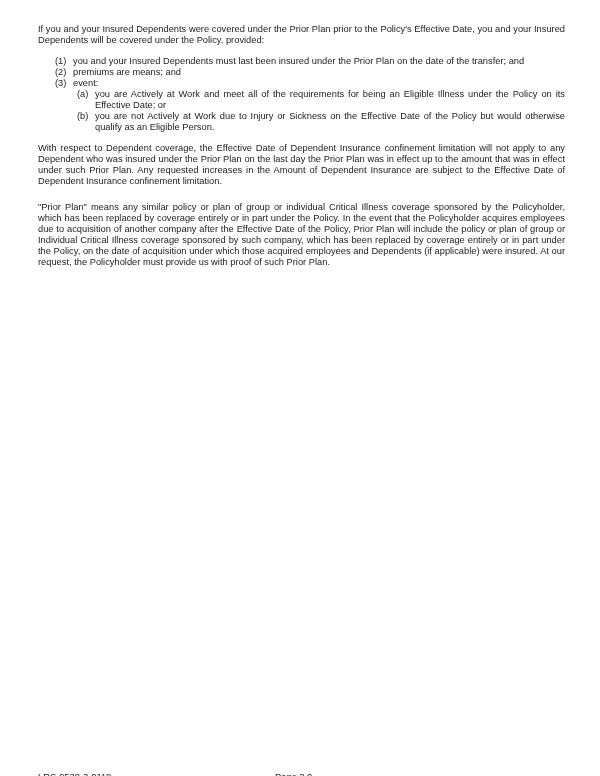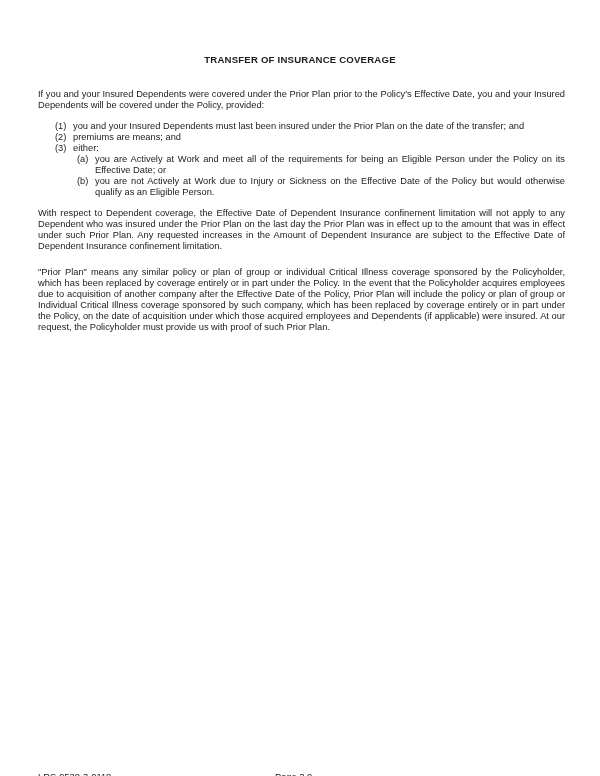--- a/index.html
+++ b/index.html
@@ -75,48 +75,47 @@
     left: 275px;
     top: 0;
     text-decoration: underline;
   }
 </style>
 </head>
 <body>
 
 <div class="page">
 
-  <div class="title">TRANSFER OF INSURANCE COVERAGE</div>
 
   <div class="content">
 
     <p class="para">If you and your Insured Dependents were covered under the Prior Plan prior to the Policy's Effective Date, you and your Insured Dependents will be covered under the Policy, provided:</p>
 
     <div class="list">
 
       <div class="li">
         <span class="marker">(1)</span>
         <span class="litext">you and your Insured Dependents must last been insured under the Prior Plan on the date of the transfer; and</span>
       </div>
 
       <div class="li">
         <span class="marker">(2)</span>
         <span class="litext">premiums are means; and</span>
       </div>
 
       <div class="li">
         <span class="marker">(3)</span>
-        <span class="litext">either:</span>
+        <span class="litext">event:</span>
       </div>
 
       <div class="sublist">
 
         <div class="li">
           <span class="marker">(a)</span>
-          <span class="litext">you are Actively at Work and meet all of the requirements for being an Eligible Person under the Policy on its Effective Date; or</span>
+          <span class="litext">you are Actively at Work and meet all of the requirements for being an Eligible Illness under the Policy on its Effective Date; or</span>
         </div>
 
         <div class="li">
           <span class="marker">(b)</span>
           <span class="litext">you are not Actively at Work due to Injury or Sickness on the Effective Date of the Policy but would otherwise qualify as an Eligible Person.</span>
         </div>
 
       </div>
     </div>
 

